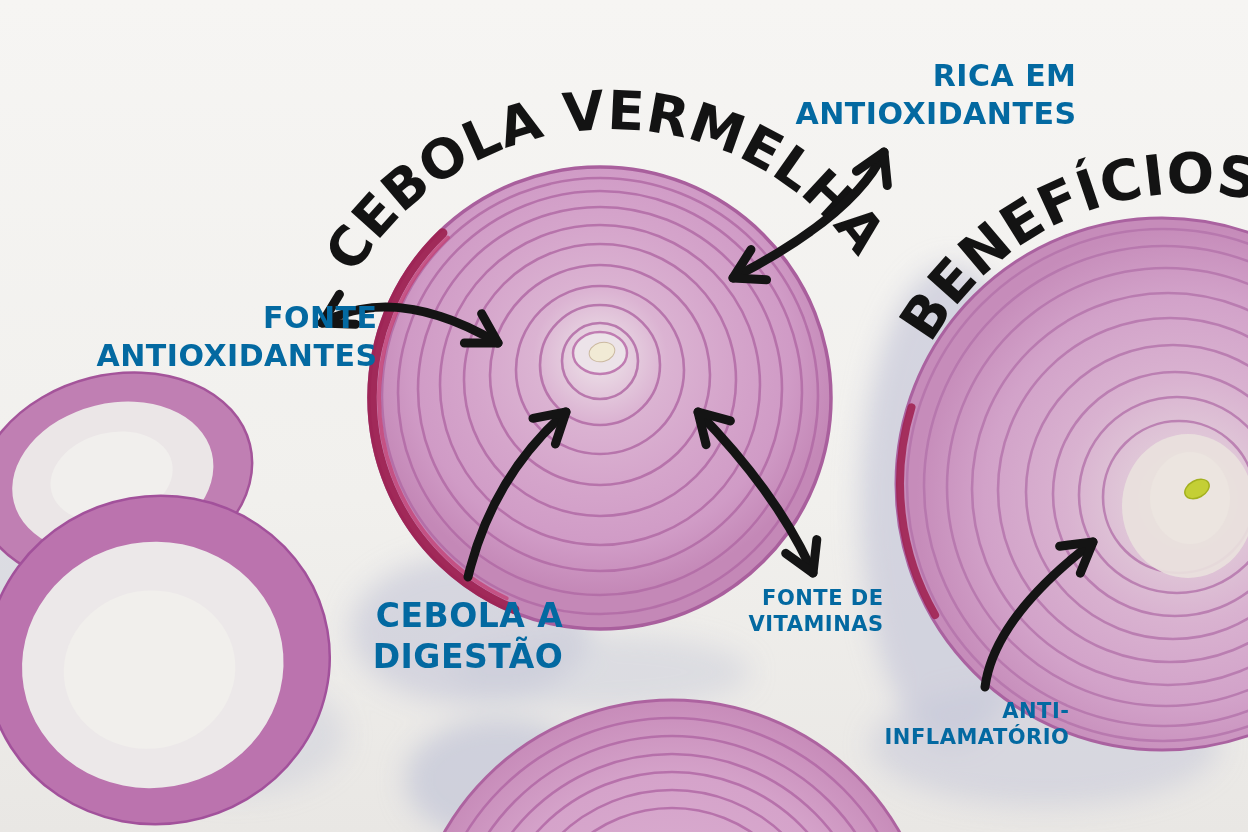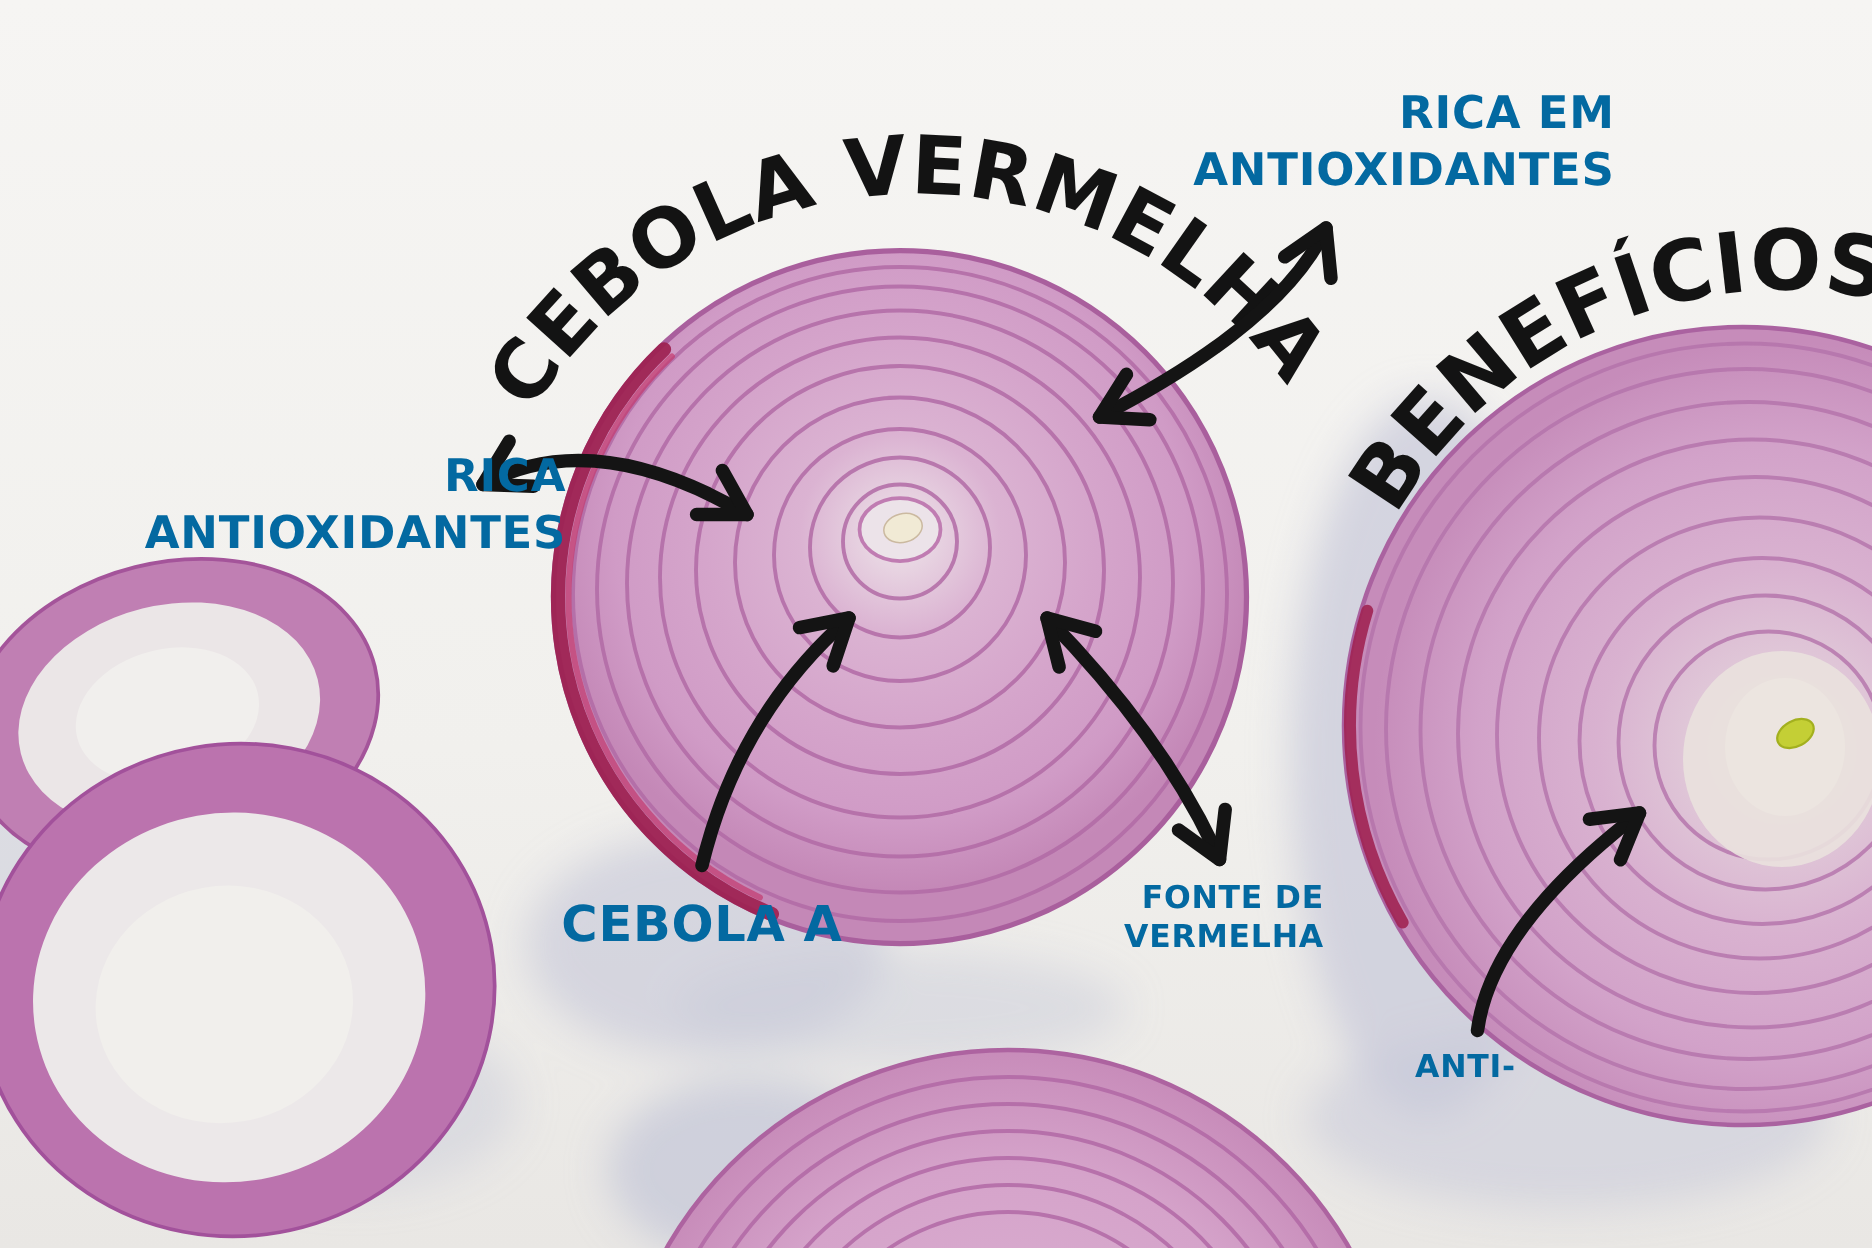--- a/index.html
+++ b/index.html
@@ -157,30 +157,32 @@
       <path d="M 985 687 Q 994 618 1093 542" marker-end="url(#ah)"></path>
     </g>
   </svg>
 
   <div class="label fs30" style="left:936px;top:57px;">
     <span>RICA EM</span>
     <span>ANTIOXIDANTES</span>
   </div>
 
   <div class="label fs30" style="left:237px;top:299px;">
-    <span>RICA</span>
+    <span>FONTE</span>
     <span>ANTIOXIDANTES</span>
   </div>
 
   <div class="label fs33" style="left:468px;top:595px;">
     <span>CEBOLA A</span>
+    <span>DIGESTÃO</span>
   </div>
 
   <div class="label fs31" style="left:816px;top:585px;">
     <span>FONTE DE</span>
-    <span>VERMELHA</span>
+    <span>VITAMINAS</span>
   </div>
 
   <div class="label fs31" style="left:977px;top:698px;">
     <span>ANTI-</span>
+    <span>INFLAMATÓRIO</span>
   </div>
 
 </div>
 
 </body></html>

